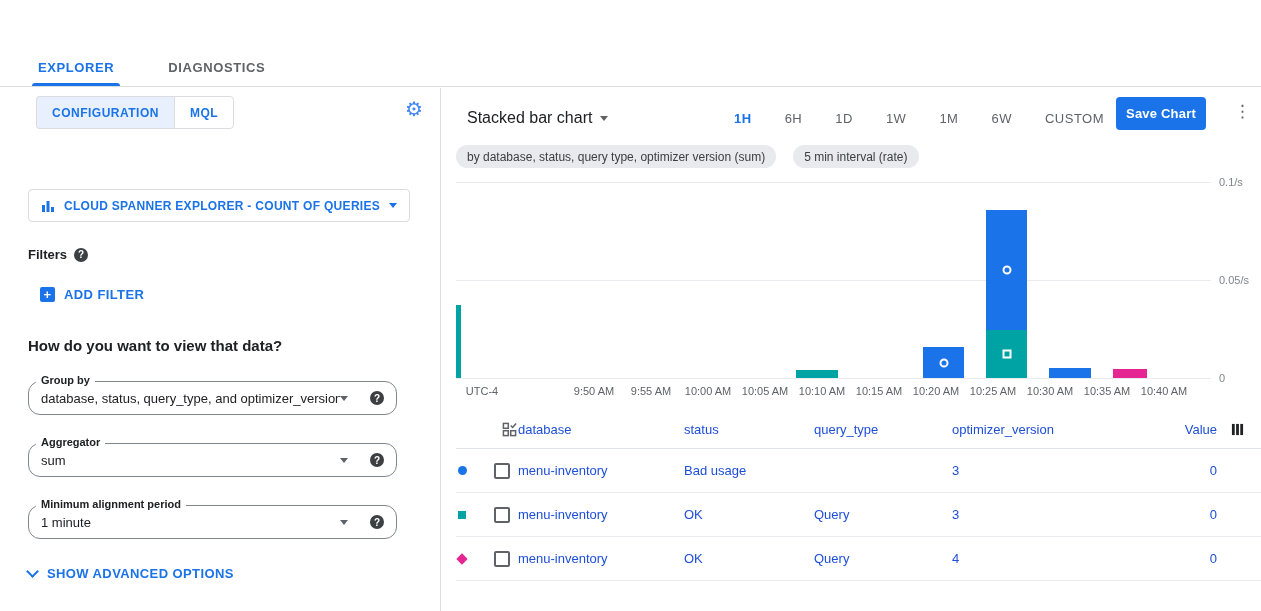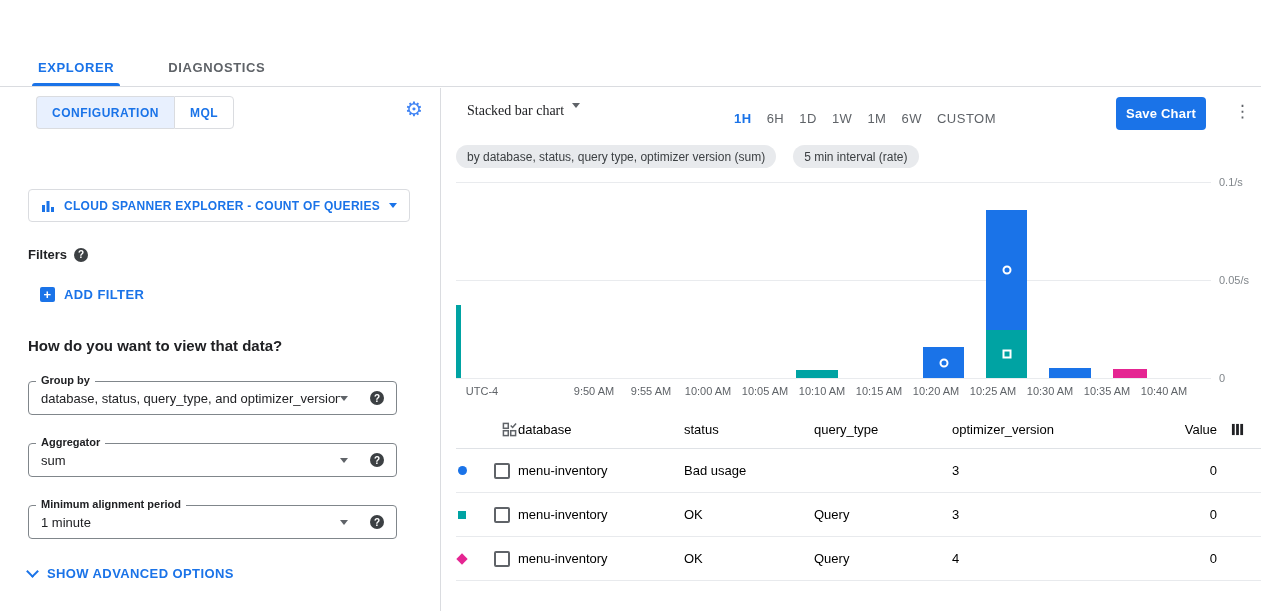--- a/index.html
+++ b/index.html
@@ -28,34 +28,34 @@
   .resource-label{top:75px;margin-top:33px;}
   .filters-label{top:159px;}
   .help-icon{width:14px;height:14px;border-radius:50%;background:#3c4043;color:#fff;font-size:10px;font-weight:700;display:inline-flex;align-items:center;justify-content:center;cursor:pointer;flex:none;}
   .metric-selector{position:absolute;top:101px;left:28px;height:33px;display:flex;align-items:center;gap:9px;border:1px solid #dadce0;border-radius:4px;background:#fff;padding:0 12px;cursor:pointer;font-family:inherit;}
   .metric-label{font-size:12px;font-weight:700;letter-spacing:.3px;color:#1a73e8;}
   .caret{width:0;height:0;border-left:4px solid transparent;border-right:4px solid transparent;border-top:5px solid #5f6368;flex:none;}
   .caret.blue{border-top-color:#1a73e8;}
   .add-filter{position:absolute;top:199px;left:40px;display:flex;align-items:center;gap:9px;color:#1a73e8;font-size:13px;font-weight:700;letter-spacing:.4px;cursor:pointer;}
   .add-box{width:15px;height:15px;border-radius:2px;background:#1a73e8;color:#fff;font-size:13px;font-weight:700;display:flex;align-items:center;justify-content:center;line-height:1;}
   .view-question{position:absolute;top:249px;left:28px;font-size:15px;font-weight:700;color:#202124;}
-  .field{position:absolute;left:28px;width:369px;height:34px;border:1px solid #80868b;border-radius:4px;background:#fff;display:flex;align-items:center;padding:0 12px;box-sizing:border-box;cursor:pointer;}
+  .field{position:absolute;left:28px;width:369px;height:34px;border:1px solid #80868b;border-radius:12px;background:#fff;display:flex;align-items:center;padding:0 12px;box-sizing:border-box;cursor:pointer;}
   .field-1{top:293px;}
   .field-2{top:355px;}
   .field-3{top:417px;}
   .field-label{position:absolute;top:-8px;left:7px;background:#fff;padding:0 5px;font-size:11px;font-weight:700;color:#202124;white-space:nowrap;}
   .field-value{flex:1;font-size:13px;color:#202124;white-space:nowrap;overflow:hidden;}
   .field .caret{margin-right:22px;}
   .advanced{position:absolute;top:478px;left:28px;display:flex;align-items:center;gap:10px;color:#1a73e8;font-size:13px;font-weight:700;letter-spacing:.4px;cursor:pointer;}
   .chevron{width:7px;height:7px;border-right:2px solid #1a73e8;border-bottom:2px solid #1a73e8;transform:rotate(45deg);margin-top:-4px;flex:none;}
 
   
   .right-panel{position:absolute;top:88px;left:442px;right:0;bottom:0;background:#fff;}
-  .chart-type{position:absolute;top:15px;left:25px;height:30px;display:flex;gap:8px;font-size:14px;color:#202124;cursor:pointer;font-family:Liberation Serif, serif;}
-  .ranges{position:absolute;top:15px;left:292px;height:30px;display:flex;align-items:center;gap:15px;}
+  .chart-type{position:absolute;top:15px;left:25px;height:30px;display:flex;align-items:center;gap:8px;font-size:16px;color:#202124;cursor:pointer;}
+  .ranges{position:absolute;top:15px;left:292px;height:30px;display:flex;align-items:center;gap:33px;}
   .range{font-size:13px;letter-spacing:.5px;color:#5f6368;cursor:pointer;}
   .range.active{color:#1a73e8;font-weight:700;}
   .save-btn{position:absolute;top:9px;left:674px;width:90px;height:33px;background:#1a73e8;color:#fff;border:none;border-radius:4px;font-family:inherit;font-size:13px;font-weight:700;letter-spacing:.2px;cursor:pointer;}
   .kebab{position:absolute;top:13px;left:788px;font-size:17px;color:#5f6368;cursor:pointer;padding:0 4px;}
   .chips{position:absolute;top:57px;left:14px;display:flex;gap:17px;}
   .chip{height:23px;border-radius:12px;background:#e8eaed;color:#3c4043;font-size:12px;display:flex;align-items:center;padding:0 11px;white-space:nowrap;}
 
   
   .chart-plot{position:absolute;top:92px;left:14px;width:755px;height:198px;}
   .gridline{position:absolute;left:0;right:0;height:1px;background:#e9ebee;}
@@ -74,21 +74,21 @@
   .t-head{height:38px;border-bottom:1px solid #dfe2e6;}
   .c-marker{width:26px;display:flex;align-items:center;padding-left:2px;box-sizing:border-box;flex:none;}
   .c-check{width:36px;display:flex;align-items:center;padding-left:12px;box-sizing:border-box;flex:none;}
   .t-head .c-check{padding-left:20px;}
   .c-db{width:166px;flex:none;}
   .c-status{width:130px;flex:none;}
   .c-query{width:138px;flex:none;}
   .c-opt{width:180px;flex:none;}
   .c-value{width:85px;flex:none;text-align:right;}
   .c-colicon{width:44px;padding-left:14px;box-sizing:border-box;display:flex;align-items:center;flex:none;}
-  .cell{font-size:13px;color:#000000;}
+  .cell{font-size:13px;color:#1d4ed8;}
   .checkbox{width:16px;height:16px;border:2px solid #5f6368;border-radius:2px;background:#fff;box-sizing:border-box;cursor:pointer;display:inline-block;}
   .marker{width:9px;height:9px;display:inline-block;}
   .marker.circle{border-radius:50%;}
   .marker.square{width:8px;height:8px;}
   .marker.diamond{width:8px;height:8px;transform:rotate(45deg);}
   .icon-btn{cursor:pointer;display:inline-flex;align-items:center;}
 </style>
 </head>
 <body>
 

